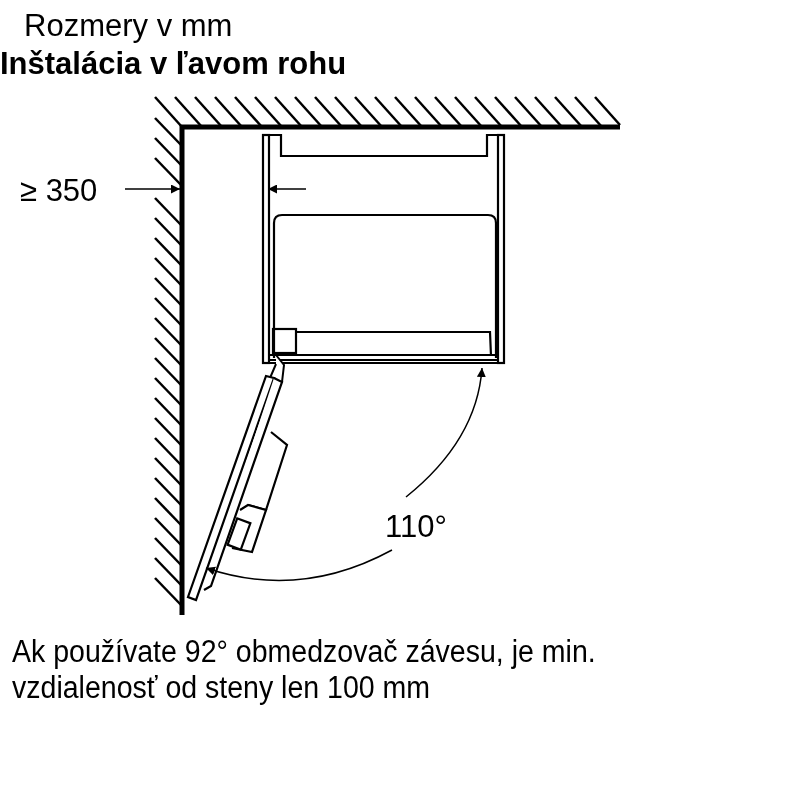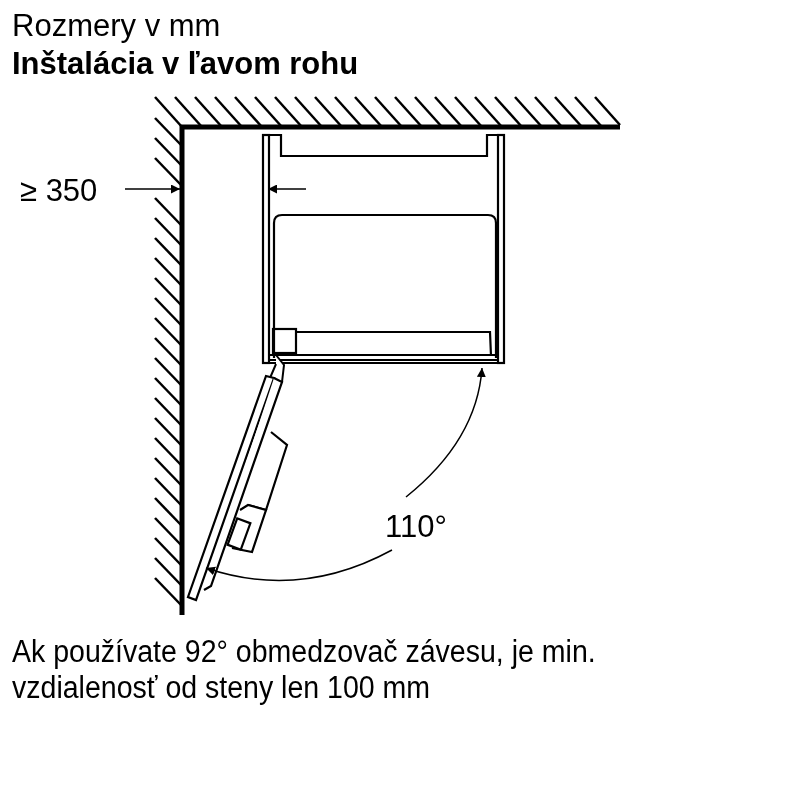--- a/index.html
+++ b/index.html
@@ -1,18 +1,18 @@
 <!DOCTYPE html>
 <html><head>
   <meta charset="utf-8">
   <style>
     html, body { margin: 0; padding: 0; background: #ffffff; }
     body { width: 800px; height: 800px; position: relative; overflow: hidden; font-family: "Liberation Sans", sans-serif; color: #000; }
-    .title { position: absolute; left: 12px; top: 8px; font-size: 31px; line-height: 36px; }
-    .subtitle { position: absolute; left: 12px; top: 46px; font-size: 31px; line-height: 36px; font-weight: bold; }
+    .title { position: absolute; left: 24px; top: 8px; font-size: 31px; line-height: 36px; }
+    .subtitle { position: absolute; left: 0; top: 46px; font-size: 31px; line-height: 36px; font-weight: bold; }
     .note { position: absolute; left: 12px; top: 634px; font-size: 31px; line-height: 36px; transform: scaleX(0.92); transform-origin: left top; }
     .note .line { display: block; white-space: nowrap; }
     svg.drawing { position: absolute; left: 0; top: 0; }
     .lbl { font-family: "Liberation Sans", sans-serif; font-size: 31px; }
   </style>
 </head>
 <body>
 
 <div class="title">Rozmery v mm</div>
 <div class="subtitle">Inštalácia v ľavom rohu</div>

